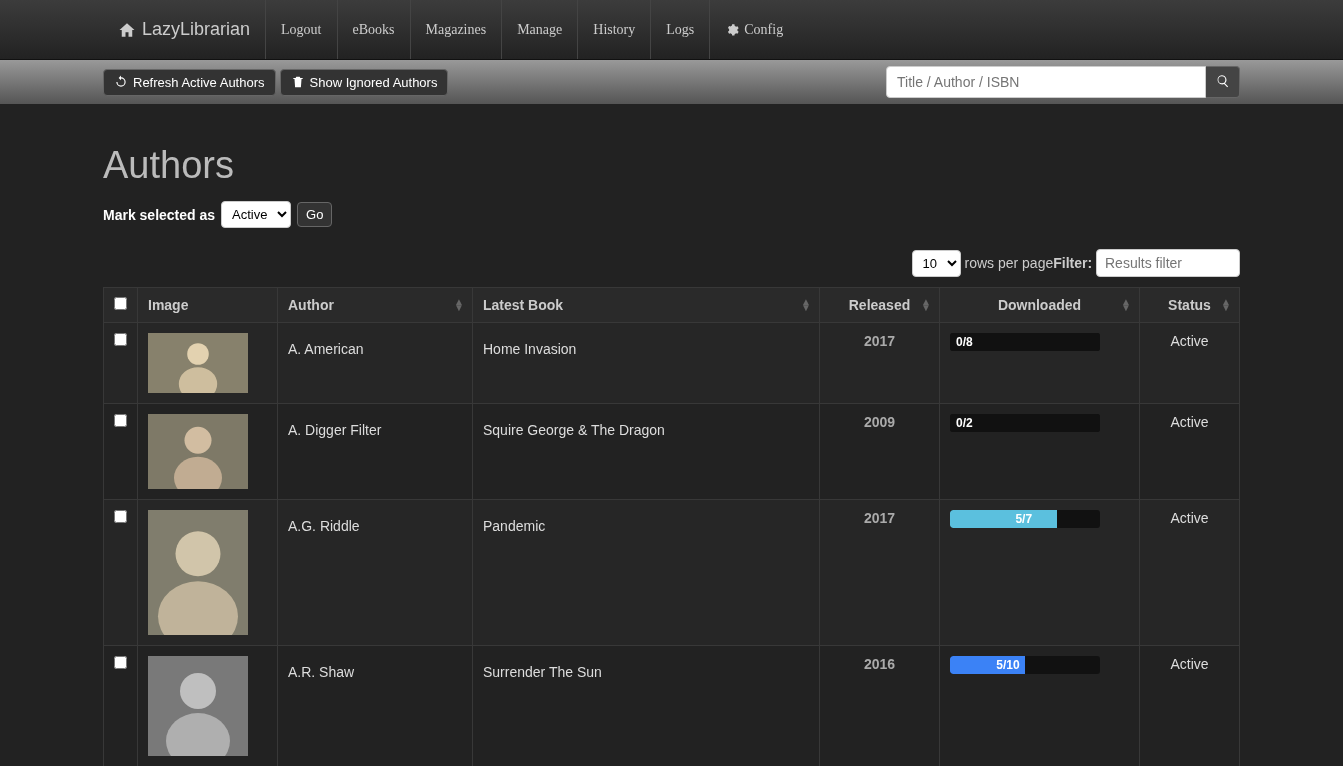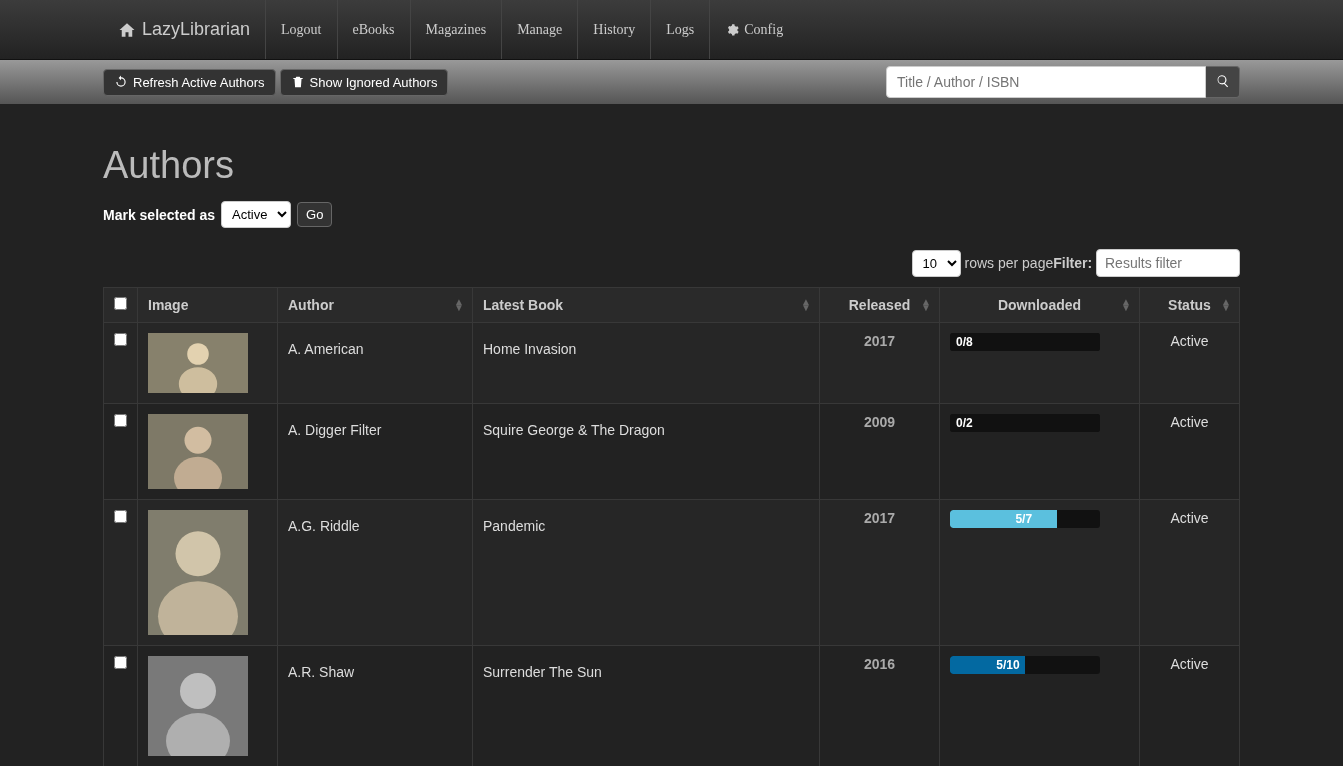--- a/index.html
+++ b/index.html
@@ -174,21 +174,21 @@
   align-items: center;
   justify-content: center;
   color: #fff;
   font-size: 12px;
   font-weight: bold;
   border-radius: 3px 0 0 3px;
   padding-left: 41px;
 }
 .progress-bar.none{ background:#111; justify-content:flex-start; padding-left:6px; }
 .progress-bar.blue { background:#5bc0de; }
-.progress-bar.orange { background:#0369a1;text-align:right; }
+.progress-bar.orange { background:#3b82f6;text-align:right; }
 input[type=checkbox]{ cursor:pointer; width:13px; height:13px; }
 .cell-author, .cell-book { padding-top: 18px; }
 svg.icon { width: 14px; height: 14px; fill: currentColor; }
 svg.icon-lg { width: 18px; height: 18px; fill: currentColor; }
 </style>
 </head>
 <body>
 
 <div class="navbar">
   <div class="brand">

